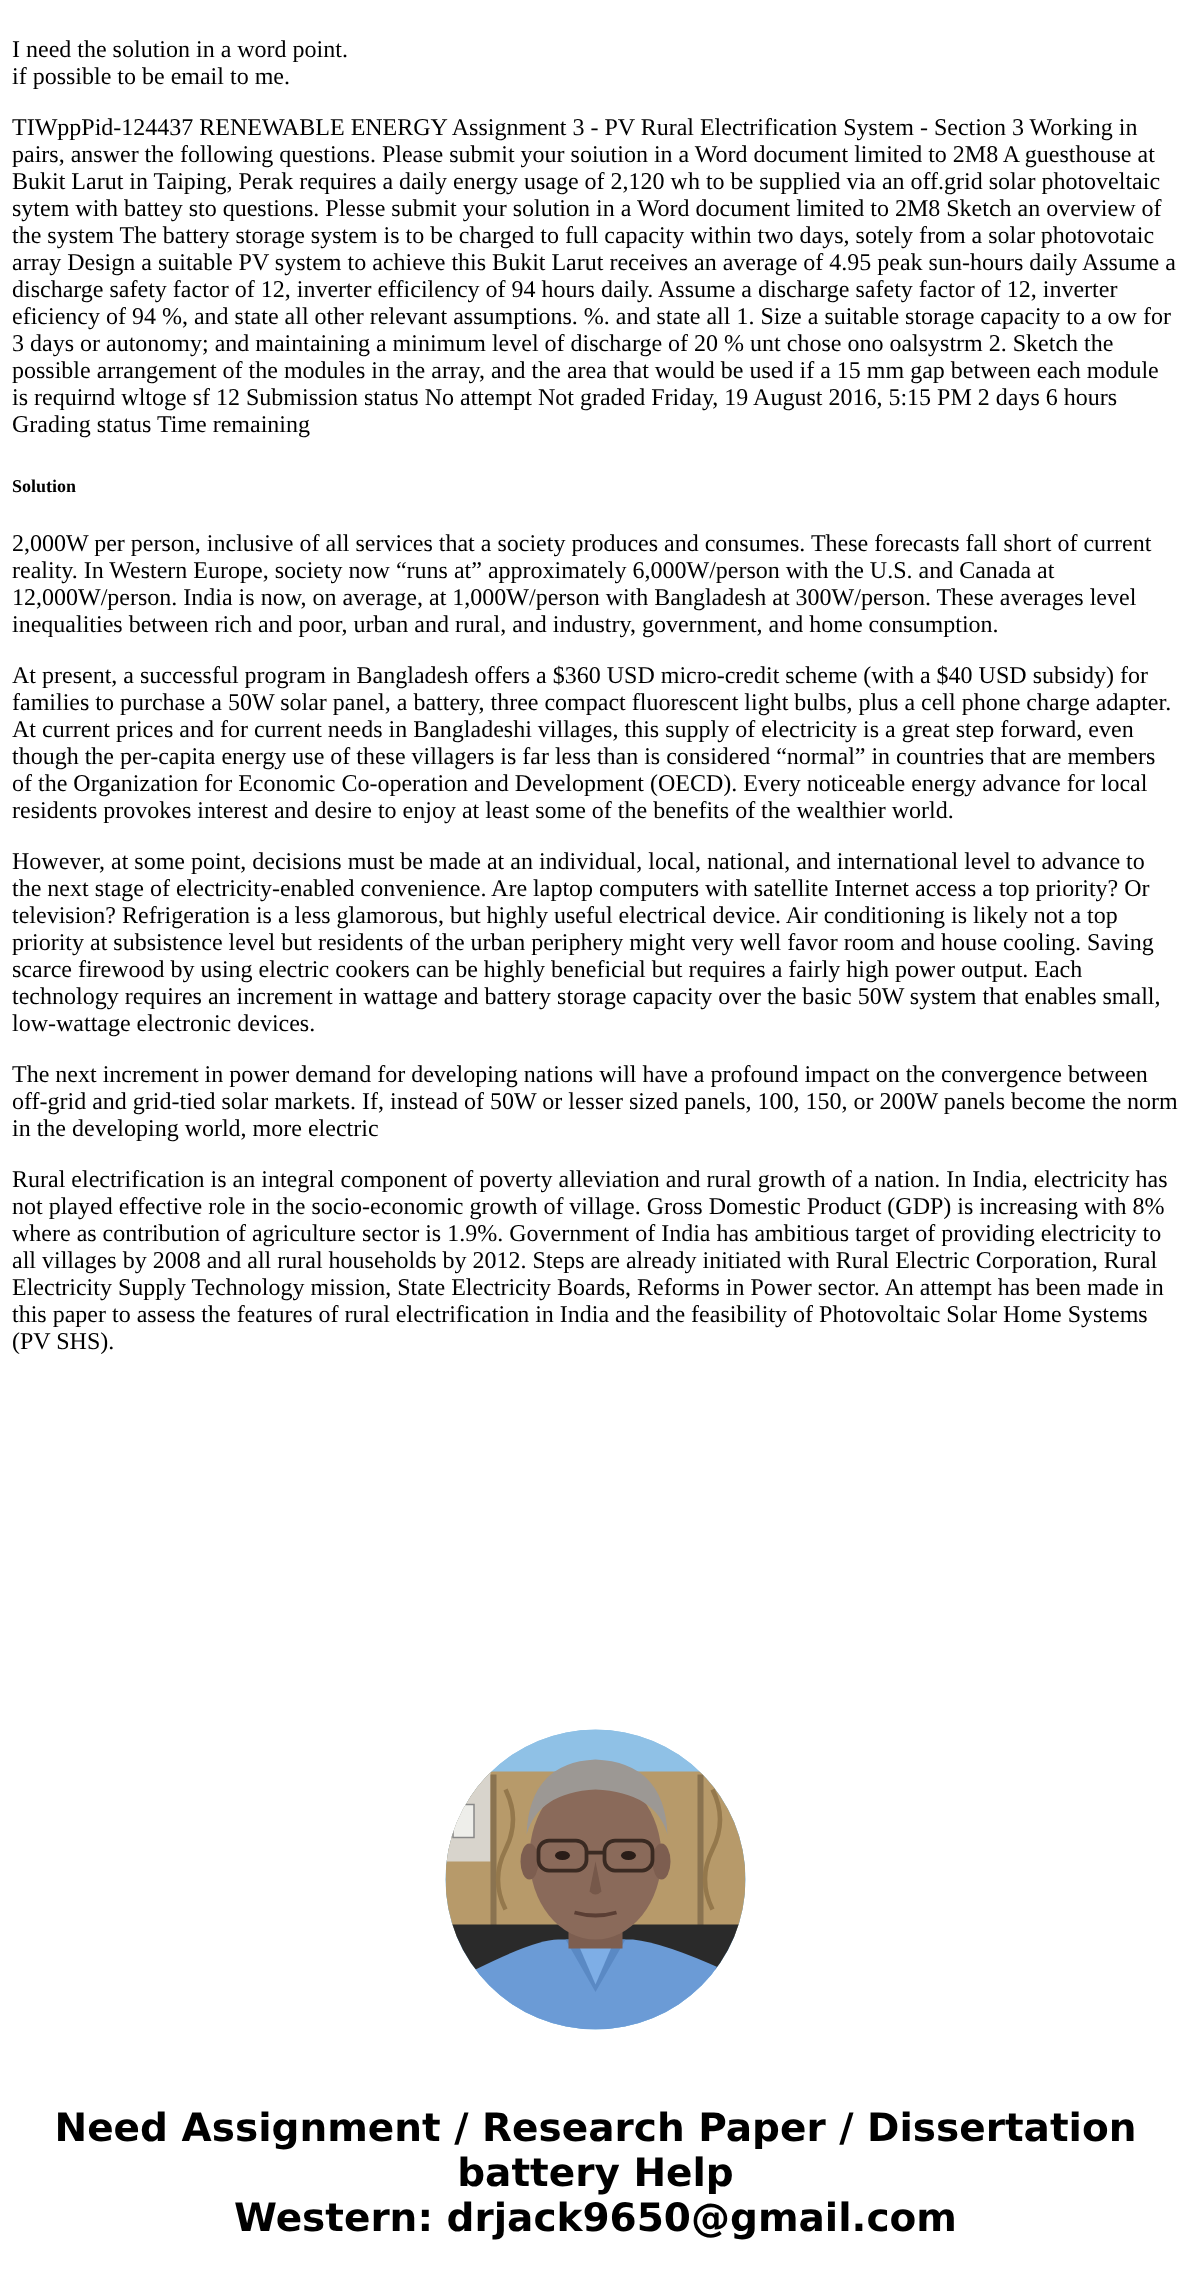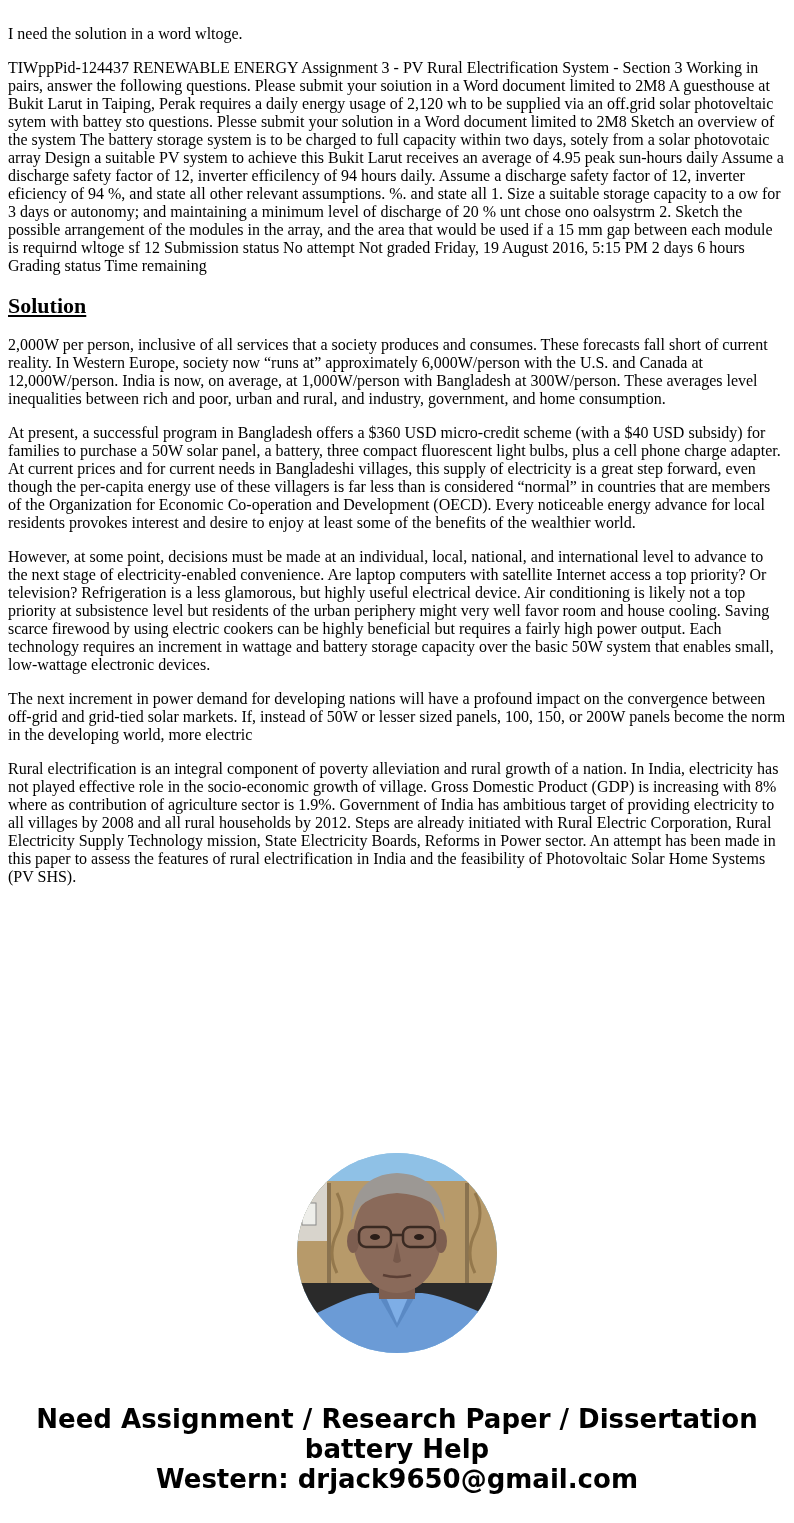--- a/index.html
+++ b/index.html
@@ -21,24 +21,23 @@
     }
     .question p {
       margin: 0 0 16px 0;
     }
     .request-line {
       display: block;
     }
     .solution-heading {
       font-family: "Liberation Serif", serif;
       font-weight: bold;
-      font-size: 22px;
+      font-size: 12px;
       line-height: 22px;
       margin: 20px 0 19px 0;
-      text-decoration: underline;
     }
     .solution p {
       margin: 0 0 16px 0;
     }
     .portrait-wrap {
       position: absolute;
       left: 297px;
       top: 1153px;
       width: 200px;
       height: 200px;
@@ -67,21 +66,22 @@
       display: block;
     }
   </style>
 </head>
 <body>
 
 <div class="content">
 
   <div class="question">
     <p>
-      <span class="request-line">I need the solution in a word wltoge.</span>
+      <span class="request-line">I need the solution in a word point.</span>
+      <span class="request-line">if possible to be email to me.</span>
     </p>
     <p>TIWppPid-124437 RENEWABLE ENERGY Assignment 3 - PV Rural Electrification System - Section 3 Working in pairs, answer the following questions. Please submit your soiution in a Word document limited to 2M8 A guesthouse at Bukit Larut in Taiping, Perak requires a daily energy usage of 2,120 wh to be supplied via an off.grid solar photoveltaic sytem with battey sto questions. Plesse submit your solution in a Word document limited to 2M8 Sketch an overview of the system The battery storage system is to be charged to full capacity within two days, sotely from a solar photovotaic array Design a suitable PV system to achieve this Bukit Larut receives an average of 4.95 peak sun-hours daily Assume a discharge safety factor of 12, inverter efficilency of 94 hours daily. Assume a discharge safety factor of 12, inverter eficiency of 94 %, and state all other relevant assumptions. %. and state all 1. Size a suitable storage capacity to a ow for 3 days or autonomy; and maintaining a minimum level of discharge of 20 % unt chose ono oalsystrm 2. Sketch the possible arrangement of the modules in the array, and the area that would be used if a 15 mm gap between each module is requirnd wltoge sf 12 Submission status No attempt Not graded Friday, 19 August 2016, 5:15 PM 2 days 6 hours Grading status Time remaining</p>
   </div>
 
   <div class="solution">
     <h3 class="solution-heading">Solution</h3>
     <p>2,000W per person, inclusive of all services that a society produces and consumes. These forecasts fall short of current reality. In Western Europe, society now “runs at” approximately 6,000W/person with the U.S. and Canada at 12,000W/person. India is now, on average, at 1,000W/person with Bangladesh at 300W/person. These averages level inequalities between rich and poor, urban and rural, and industry, government, and home consumption.</p>
     <p>At present, a successful program in Bangladesh offers a $360 USD micro-credit scheme (with a $40 USD subsidy) for families to purchase a 50W solar panel, a battery, three compact fluorescent light bulbs, plus a cell phone charge adapter. At current prices and for current needs in Bangladeshi villages, this supply of electricity is a great step forward, even though the per-capita energy use of these villagers is far less than is considered “normal” in countries that are members of the Organization for Economic Co-operation and Development (OECD). Every noticeable energy advance for local residents provokes interest and desire to enjoy at least some of the benefits of the wealthier world.</p>
     <p>However, at some point, decisions must be made at an individual, local, national, and international level to advance to the next stage of electricity-enabled convenience. Are laptop computers with satellite Internet access a top priority? Or television? Refrigeration is a less glamorous, but highly useful electrical device. Air conditioning is likely not a top priority at subsistence level but residents of the urban periphery might very well favor room and house cooling. Saving scarce firewood by using electric cookers can be highly beneficial but requires a fairly high power output. Each technology requires an increment in wattage and battery storage capacity over the basic 50W system that enables small, low-wattage electronic devices.</p>
     <p>The next increment in power demand for developing nations will have a profound impact on the convergence between off-grid and grid-tied solar markets. If, instead of 50W or lesser sized panels, 100, 150, or 200W panels become the norm in the developing world, more electric</p>

